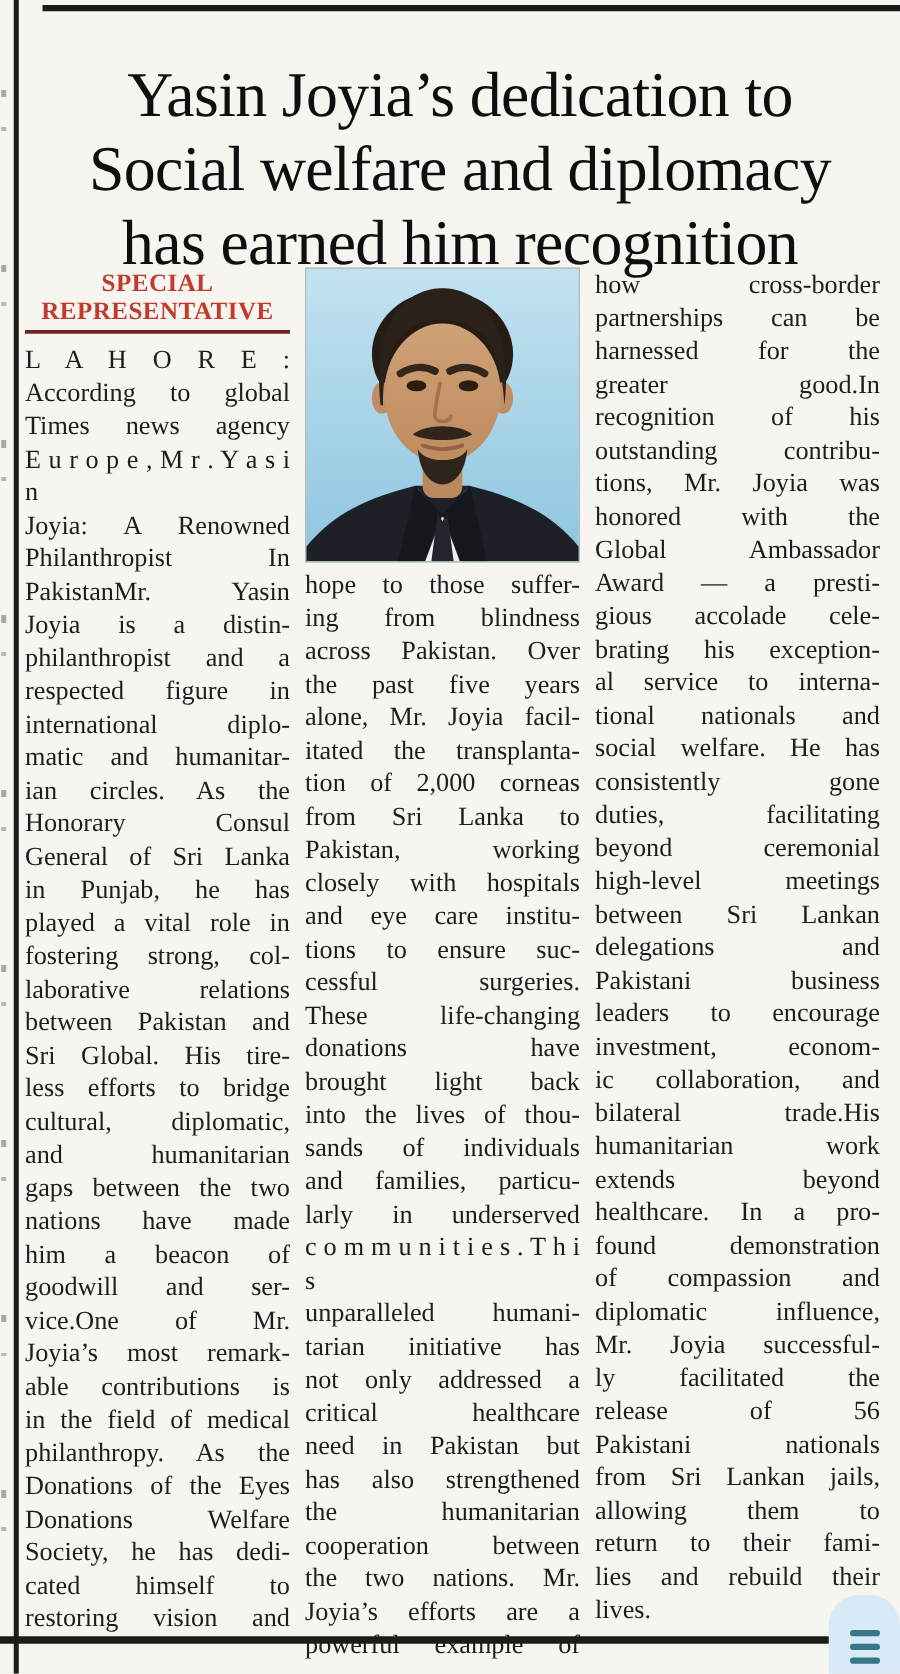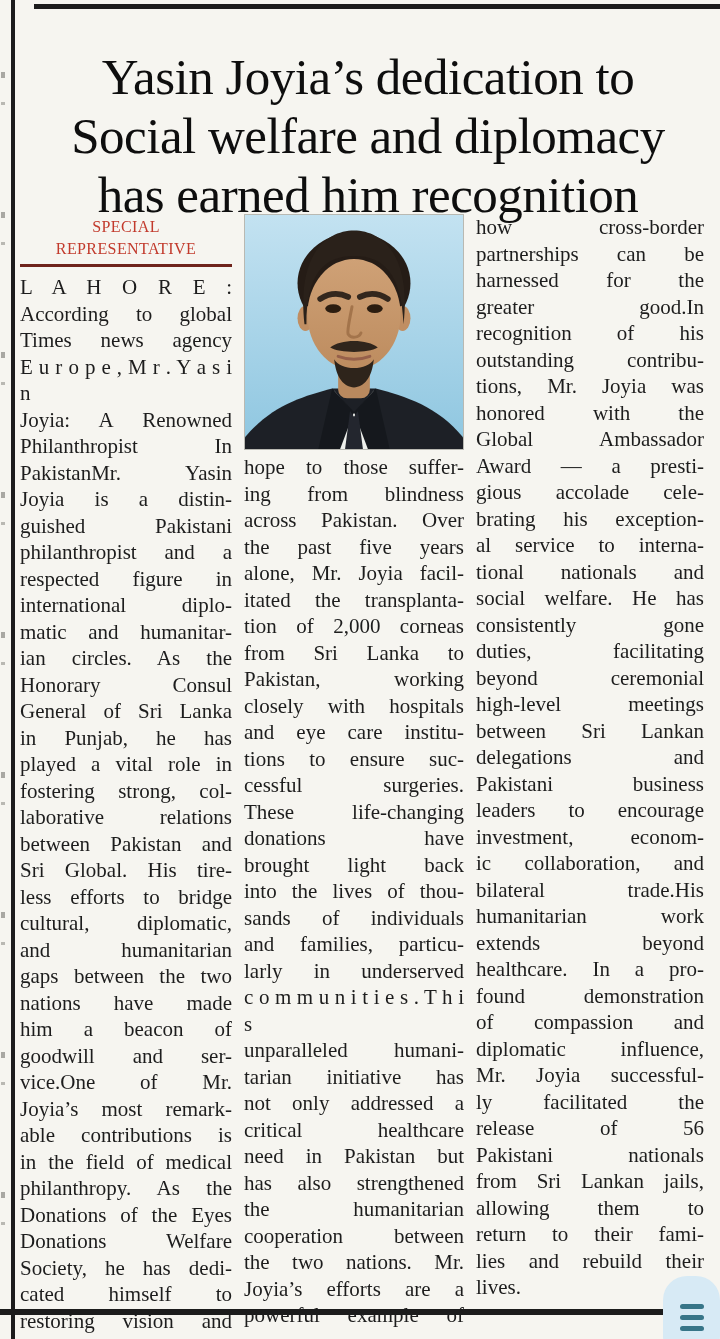--- a/index.html
+++ b/index.html
@@ -31,21 +31,21 @@
   .content{
     position:absolute;left:20px;top:214px;width:684px;
     display:flex;gap:12px;
   }
   .col{flex:0 0 auto;}
   .col1{width:212px;}
   .col2{width:220px;}
   .col3{width:228px;}
 
   .byline{
-    text-align:center;font-weight:normal;font-size:16px;line-height:22px;
+    text-align:center;font-weight:bold;font-size:20px;line-height:22px;
     color:var(--red-label,#c23a2c);letter-spacing:.4px;padding-top:2px;
   }
   .byline-rule{height:3px;background:var(--red-rule,#6f241c);margin:4px 0 7px 0;}
 
   .bodytext .line{
     font-size:21px;line-height:26.5px;
     text-align:justify;text-align-last:justify;
     white-space:normal;overflow:hidden;
   }
 
@@ -87,21 +87,20 @@
     <div class="byline-rule"></div>
     <div class="bodytext">
         <div class="line">L A H O R E :</div>
         <div class="line">According to global</div>
         <div class="line">Times news agency</div>
         <div class="line">E u r o p e , M r .  Y a s i n</div>
         <div class="line">Joyia: A Renowned</div>
         <div class="line">Philanthropist In</div>
         <div class="line">PakistanMr. Yasin</div>
         <div class="line">Joyia is a distin-</div>
-        <div class="line">guished Pakistani</div>
         <div class="line">philanthropist and a</div>
         <div class="line">respected figure in</div>
         <div class="line">international diplo-</div>
         <div class="line">matic and humanitar-</div>
         <div class="line">ian circles. As the</div>
         <div class="line">Honorary Consul</div>
         <div class="line">General of Sri Lanka</div>
         <div class="line">in Punjab, he has</div>
         <div class="line">played a vital role in</div>
         <div class="line">fostering strong, col-</div>

